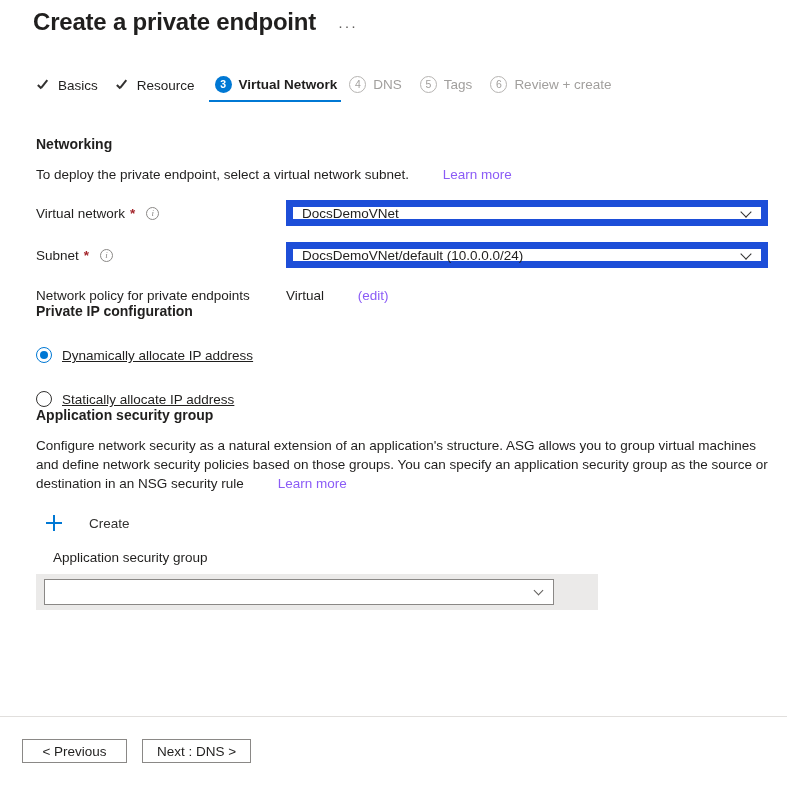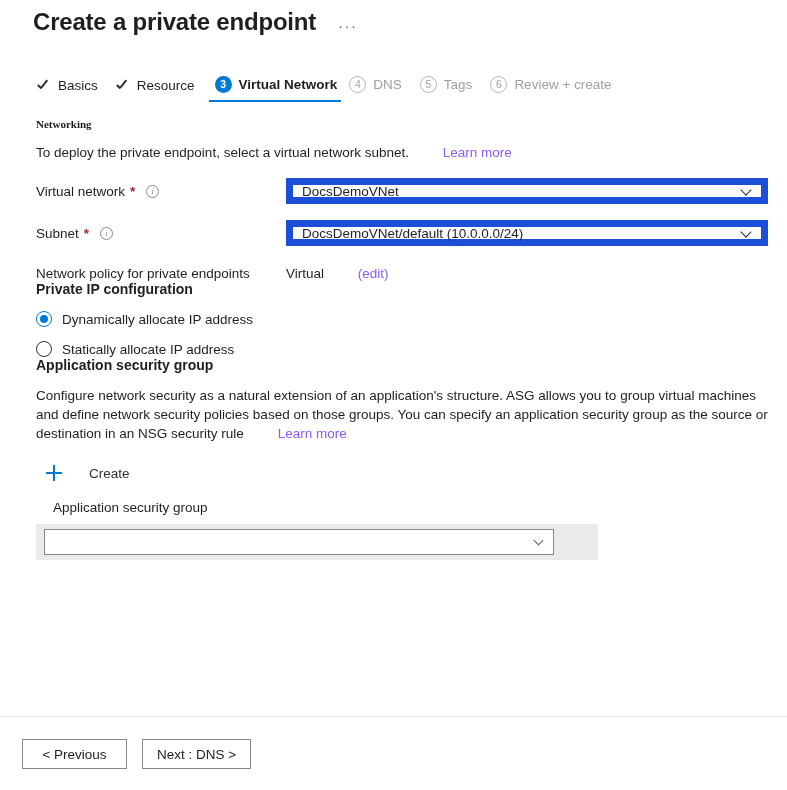--- a/index.html
+++ b/index.html
@@ -66,23 +66,22 @@
     width:17px; height:17px; border-radius:50%;
     display:flex; align-items:center; justify-content:center;
     font-size:10.5px; font-weight:600; line-height:1;
   }
   .badge.filled { background:#0078d4; color:#fff; }
   .badge.outline { border:1px solid #b6b4b2; color:#a19f9d; font-weight:400; }
 
   
   .content { padding: 0 0 0 36px; }
   .section-head {
-    font-size:11px; font-weight:600; color:#201f1e;
-    margin-top: 16px;
-    font-family: Liberation Serif, serif;
+    font-size:14px; font-weight:600; color:#201f1e;
+    margin-top: 34px;
   }
   .desc {
     font-size:13.5px; color:#201f1e; margin-top: 13px;
     line-height: 19px; max-width: 735px;
   }
   a.link, .link {
     color:#8b5cf6; text-decoration:none; cursor:pointer;margin-left:30px;
   }
 
   .field-row {
@@ -120,21 +119,21 @@
     font-size:13.5px;
   }
   .static-row .field-label { width:250px; }
 
   
   .sub-head {
     font-size:14px; font-weight:600; color:#201f1e;
   }
   .radio-row {
     display:flex; align-items:flex-end; gap:10px;
-    margin-top: 14px; font-size:13.5px; cursor:pointer;
+    margin-top: 28px; font-size:13.5px; cursor:pointer;text-decoration:underline;
   }
   .radio {
     width:16px; height:16px; border-radius:50%;
     border:1px solid #323130; background:#fff;
     display:flex; align-items:center; justify-content:center;
     flex: 0 0 auto;
   }
   .radio.on { border:1px solid #0078d4; }
   .radio.on::after {
     content:""; width:8px; height:8px; border-radius:50%; background:#0078d4;
@@ -177,21 +176,21 @@
   
   .divider {
     position:absolute; left:0; right:0; top:716px;
     height:1px; background:#e1dfdd;
   }
   .footer {
     position:absolute; left:22px; top:739px;
     display:flex; gap:15px;
   }
   .btn {
-    height:30px; min-width:105px;
+    height:24px; min-width:105px;
     border:1px solid #8a8886; background:#fff;
     font-size:13.5px; color:#201f1e;
     font-family:"Liberation Sans", sans-serif;
     display:flex; align-items:center; justify-content:center;
     cursor:pointer; padding: 0 14px;
   }
 </style>
 </head>
 <body>
 

